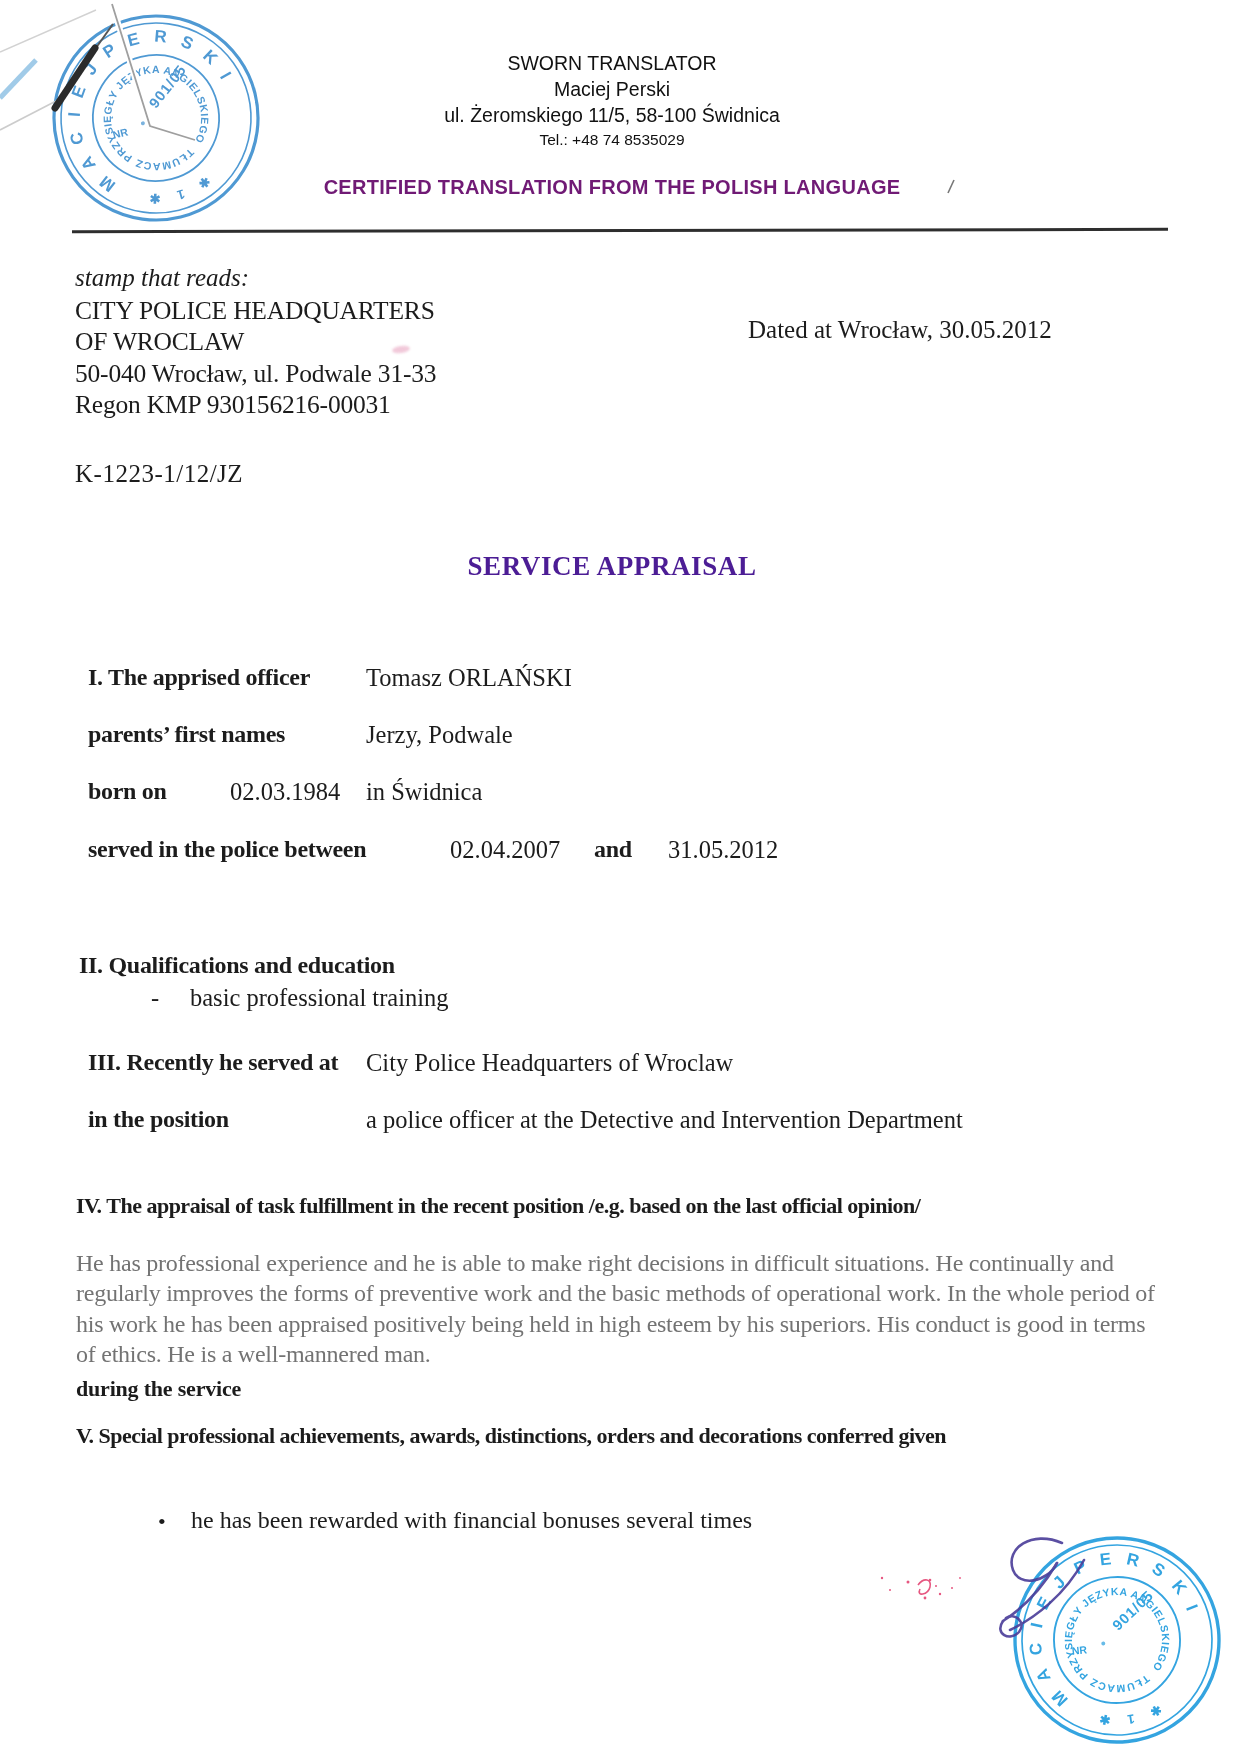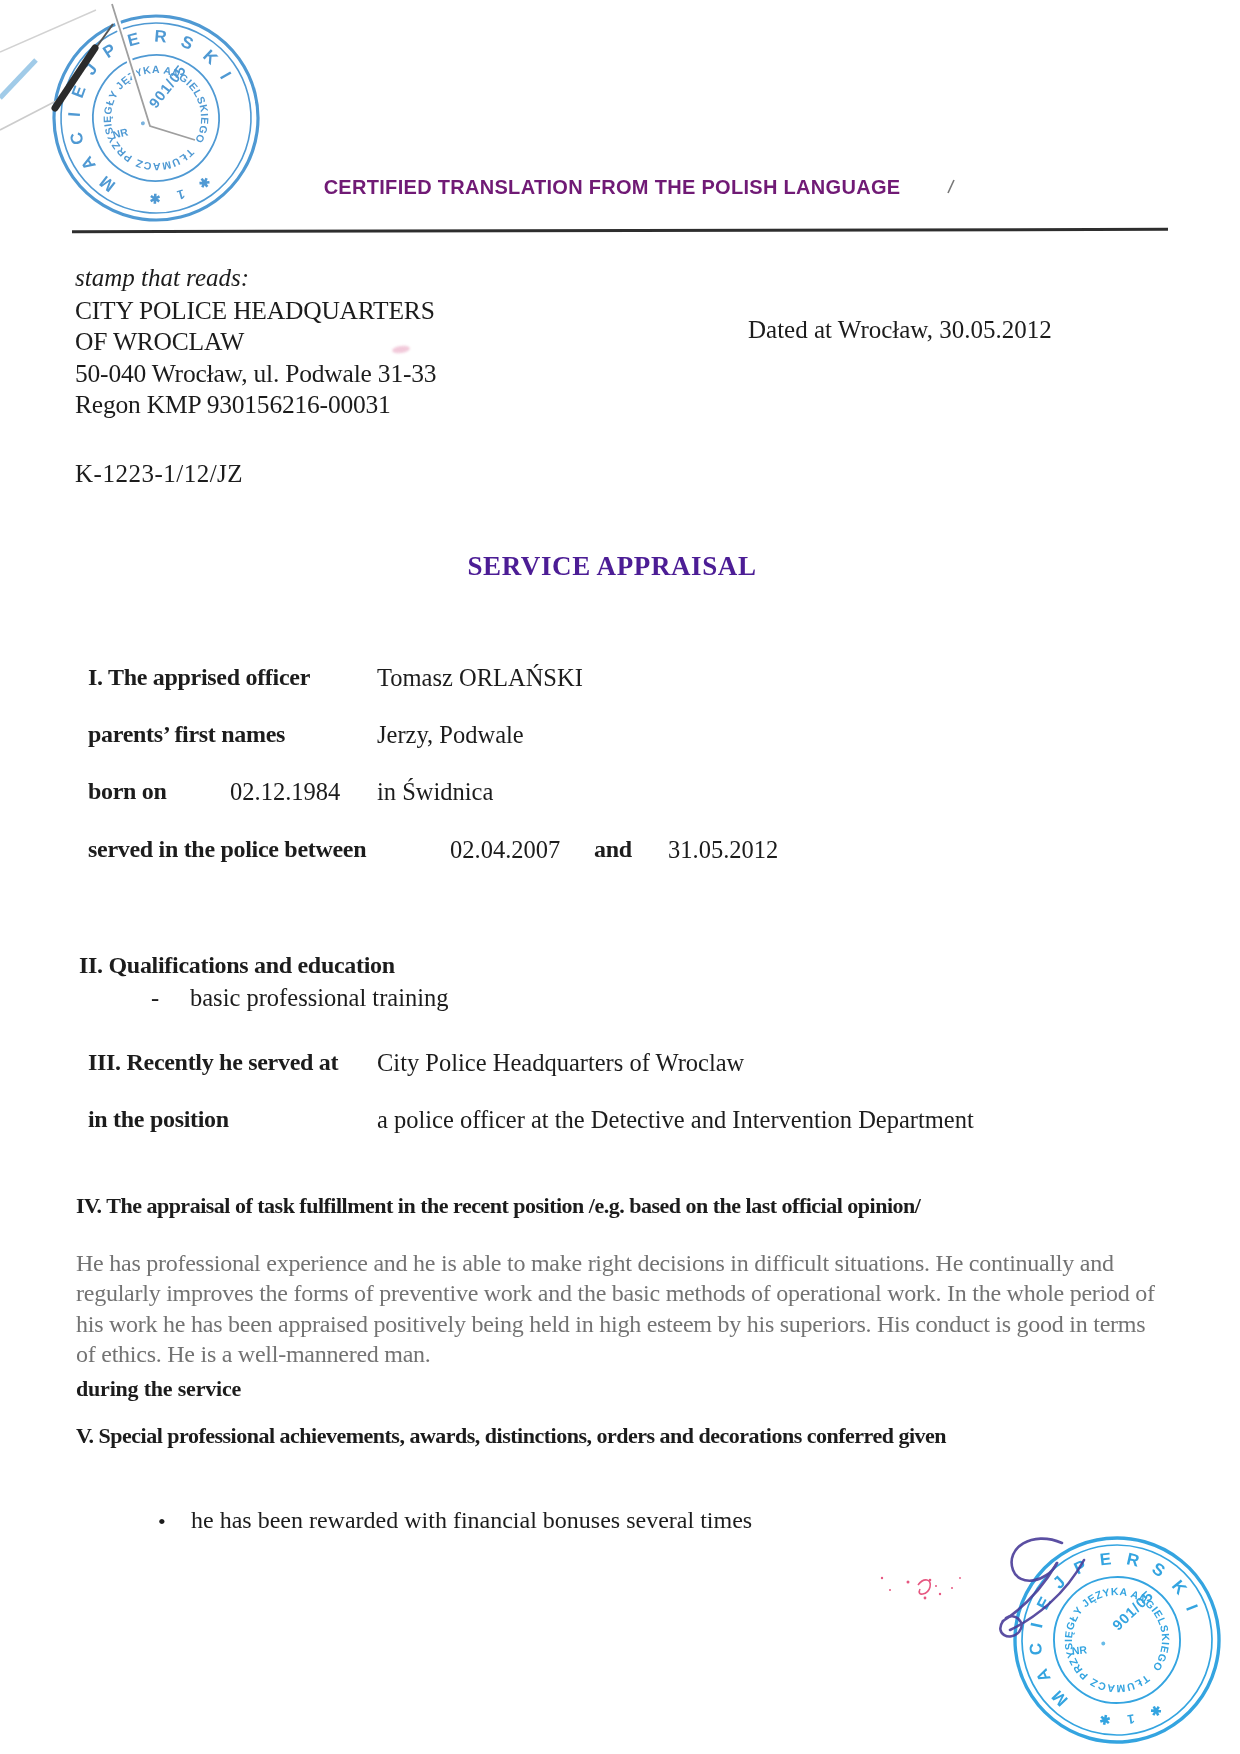--- a/index.html
+++ b/index.html
@@ -22,21 +22,21 @@
   .stamp-lines{left:75px;top:295px;font-size:25.5px;line-height:31.4px;letter-spacing:-.2px;}
   .dated{left:748px;top:316px;font-size:25px;}
   .refnum{left:75px;top:460px;font-size:25px;letter-spacing:.5px;}
 
   .doctitle{left:250px;top:551px;width:724px;text-align:center;font-size:27px;letter-spacing:.6px;color:#4c1d95;}
 
   
   .lbl{font-size:24px;font-weight:bold;letter-spacing:-.3px;white-space:nowrap;}
   .val{font-size:24.5px;white-space:nowrap;}
   .r1{top:664px;} .r2{top:721px;} .r3{top:778px;} .r4{top:836px;}
-  .c-label{left:88px;} .c-value{left:377px;text-align:center;}
+  .c-label{left:88px;} .c-value{left:366px;text-align:center;}
 
   .s2h{left:79px;top:952px;}
   .s2dash{left:151px;top:984px;font-size:24.5px;}
   .s2item{left:190px;top:984px;}
   .s3r1{top:1049px;} .s3r2{top:1106px;}
 
   .s4h{left:76px;top:1193px;font-size:22px;letter-spacing:-.5px;white-space:nowrap;}
   .s4p{left:76px;top:1248px;width:1085px;font-size:24px;line-height:30.4px;letter-spacing:-.25px;color:#737373;}
 
   .s5h1{left:76px;top:1423px;font-size:22px;letter-spacing:-.5px;white-space:nowrap;}
@@ -50,20 +50,26 @@
   .stamp-br{left:1001px;top:1524px;transform:rotate(-6deg);opacity:.95;}
   .stamp text{font-family:"Liberation Sans",sans-serif;font-weight:bold;}
 
   .artifact-svg{pointer-events:none;}
 </style>
 </head>
 <body>
 
 <div class="page">
 
+  <div class="abs hdr sans">
+    <div>SWORN TRANSLATOR</div>
+    <div>Maciej Perski</div>
+    <div>ul. Żeromskiego 11/5, 58-100 Świdnica</div>
+    <div class="tel">Tel.: +48 74 8535029</div>
+  </div>
   <div class="abs cert sans b">CERTIFIED TRANSLATION FROM THE POLISH LANGUAGE</div>
   <div class="abs rule"></div>
 
   <div class="abs stamp-intro serif i">stamp that reads:</div>
   <div class="abs stamp-lines serif">
     <div>CITY POLICE HEADQUARTERS</div>
     <div>OF WROCLAW</div>
     <div>50-040 Wrocław, ul. Podwale 31-33</div>
     <div>Regon KMP 930156216-00031</div>
   </div>
@@ -72,21 +78,21 @@
 
   <div class="abs doctitle serif b">SERVICE APPRAISAL</div>
 
   <div class="abs lbl c-label r1">I.  The apprised officer</div>
   <div class="abs val c-value r1">Tomasz ORLAŃSKI</div>
 
   <div class="abs lbl c-label r2">parents’ first names</div>
   <div class="abs val c-value r2">Jerzy, Podwale</div>
 
   <div class="abs lbl c-label r3">born on</div>
-  <div class="abs val r3" style="left:230px;">02.12.1984</div>
+  <div class="abs val r3" style="left:230px;">02.03.1984</div>
   <div class="abs val c-value r3">in Świdnica</div>
 
   <div class="abs lbl c-label r4">served in the police between</div>
   <div class="abs val r4" style="left:450px;">02.04.2007</div>
   <div class="abs lbl r4" style="left:594px;">and</div>
   <div class="abs val r4" style="left:668px;">31.05.2012</div>
 
   <div class="abs lbl s2h">II. Qualifications and education</div>
   <div class="abs s2dash serif">-</div>
   <div class="abs val s2item">basic professional training</div>

